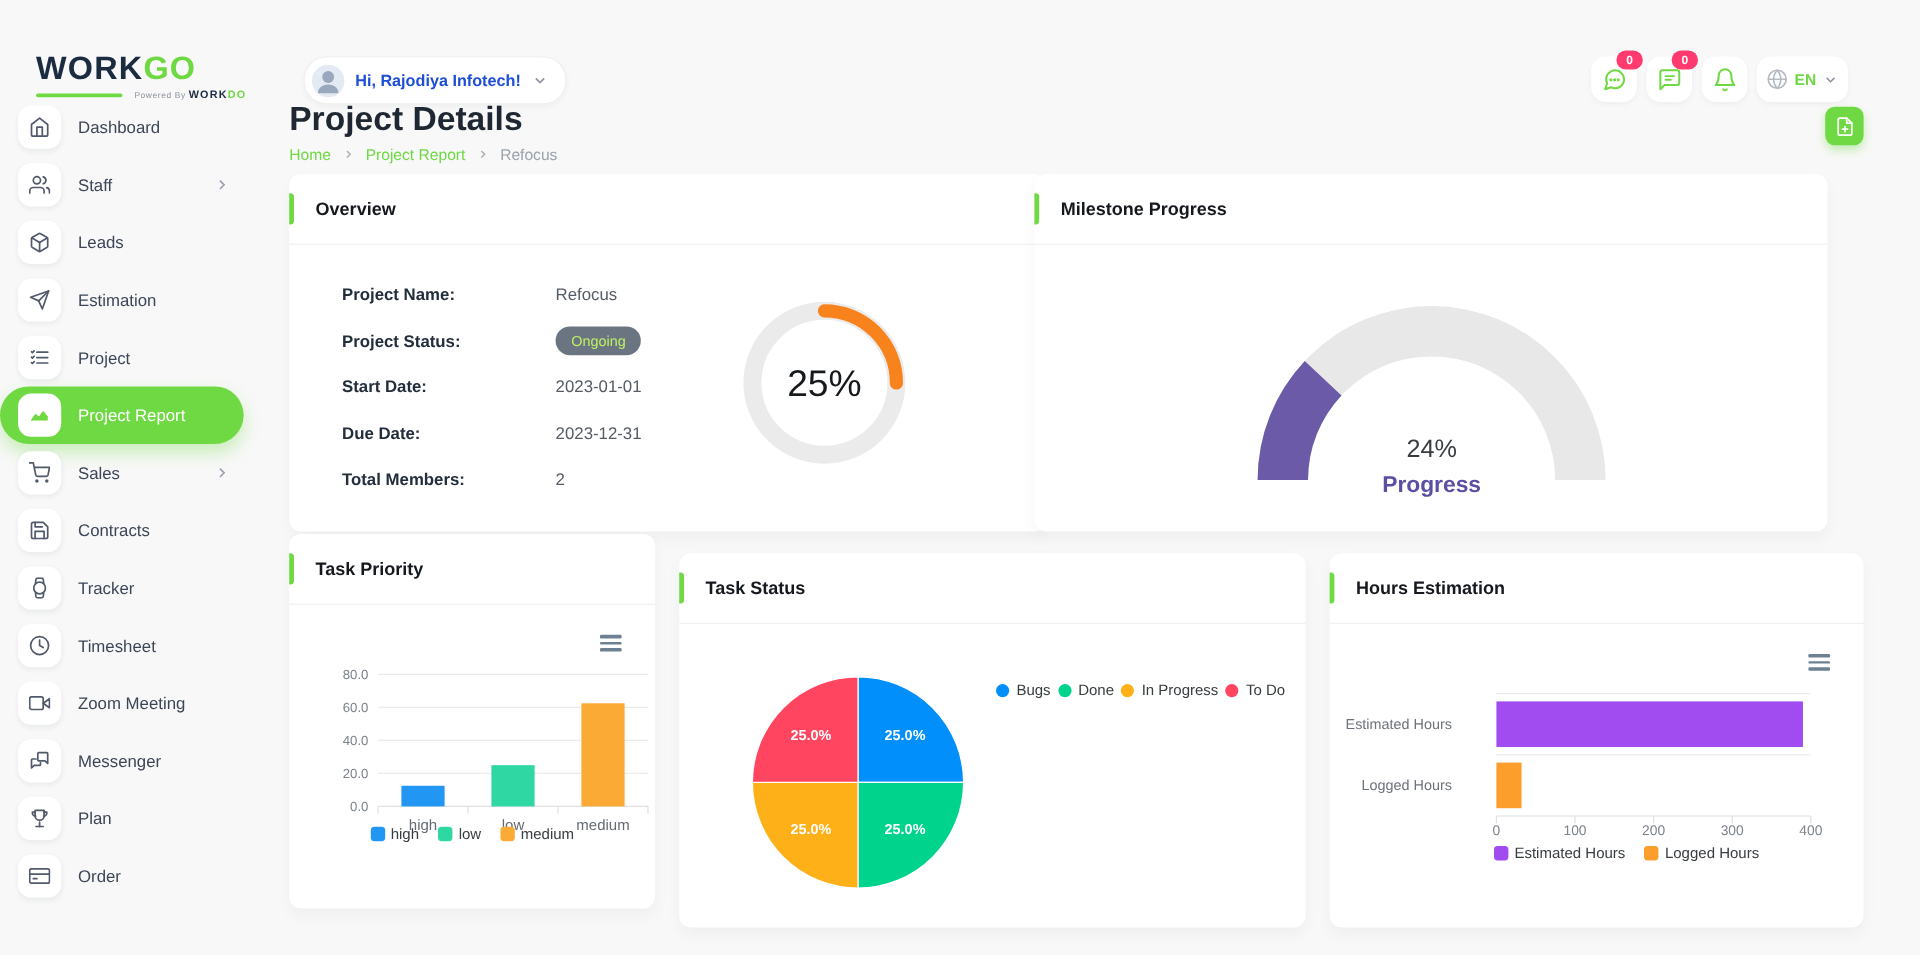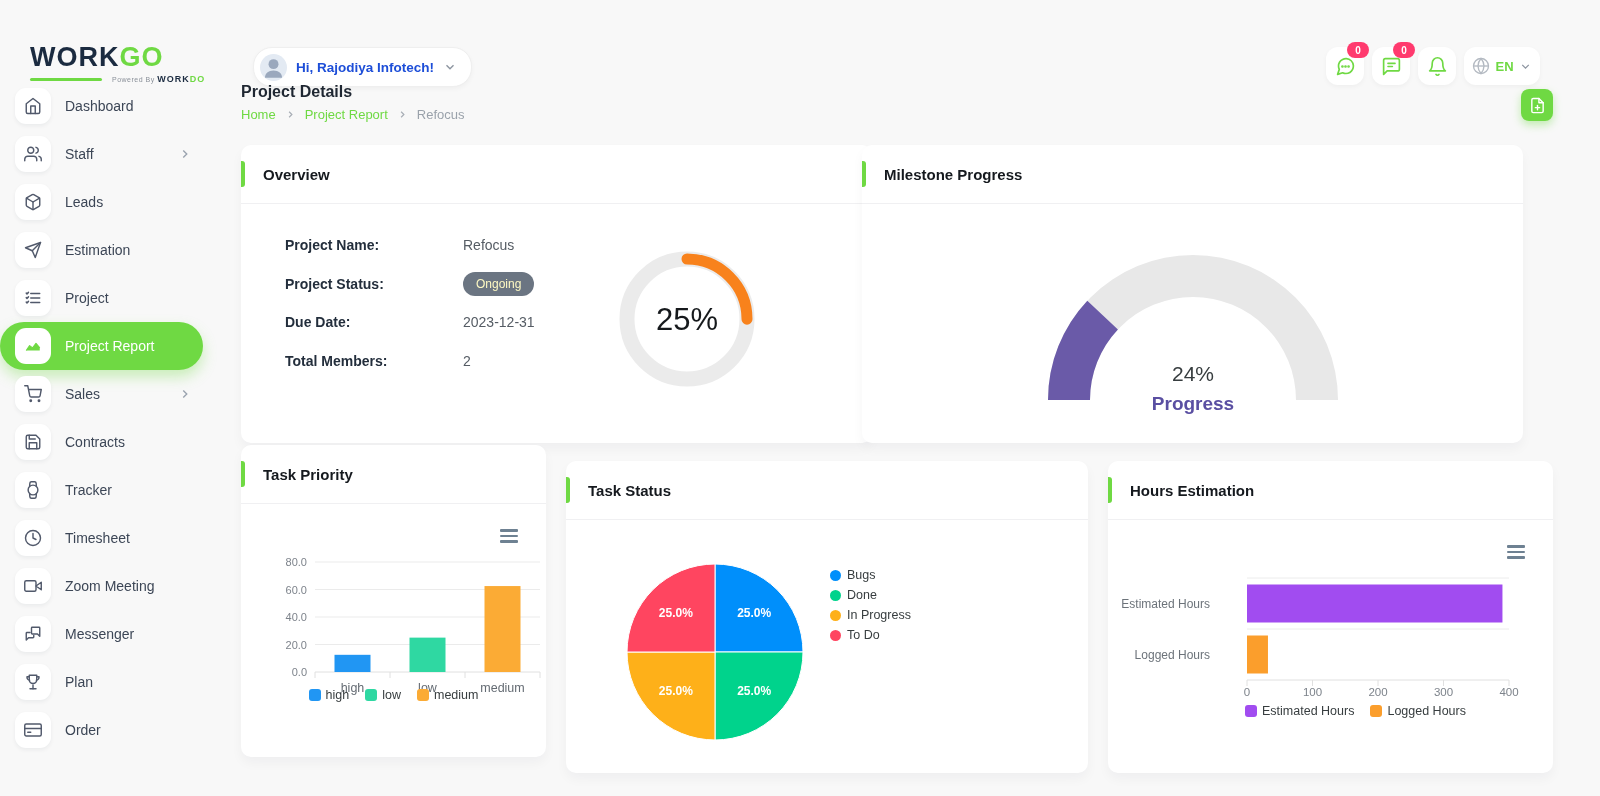--- a/index.html
+++ b/index.html
@@ -38,48 +38,48 @@
   .side-icon{width:36px;height:36px;background:#fff;border-radius:11px;display:flex;align-items:center;
     justify-content:center;box-shadow:0 2px 4px rgba(20,30,50,.06);color:#51596b;flex:0 0 auto;}
   .side-label{font-size:14px;font-weight:400;color:#3c4656;text-align:right;}
   .side-chevron{position:absolute;right:38px;color:#9aa3af;display:flex;}
   .side-item.active{background:#6fd943;border-radius:24px;margin-right:27px;
     box-shadow:0 7px 14px rgba(111,217,67,.35);}
   .side-item.active .side-label{color:#fff;}
   .side-item.active .side-icon{box-shadow:none;color:#6fd943;}
   
   .content{position:absolute;left:241px;top:75px;width:1312px;height:721px;}
-  .page-title{font-size:16px;font-weight:bold;color:#1f2732;margin:8px 0 6px 0;}
+  .page-title{font-size:28px;font-weight:bold;color:#1f2732;margin:8px 0 6px 0;}
   .breadcrumb{display:flex;align-items:center;font-size:13px;gap:9px;}
   .crumb-link{color:#6fd943;text-decoration:none;cursor:pointer;}
   .crumb-sep{color:#a8aeb6;font-size:12px;display:flex;}
   .crumb-current{color:#9aa2ab;}
   .export-btn{position:absolute;right:0;top:14px;width:32px;height:32px;background:#6fd943;border:none;
     border-radius:8px;display:flex;align-items:center;justify-content:center;cursor:pointer;
     box-shadow:0 4px 8px rgba(111,217,67,.4);color:#fff;}
   .card{position:absolute;background:#fff;border-radius:10px;box-shadow:0 6px 12px rgba(20,30,50,.04);}
   .card-head{position:relative;height:58px;border-bottom:1px solid #f0f0f2;display:flex;align-items:center;padding:0 22px;}
   .card-accent{position:absolute;left:0;top:16px;width:4px;height:26px;background:#6fd943;border-radius:0 3px 3px 0;}
   .card-title{font-size:15px;font-weight:bold;color:#15191e;}
   
   .ov-table{position:absolute;left:44px;top:88px;}
   .ov-row{display:flex;align-items:center;height:24px;margin-bottom:14.5px;}
   .ov-label{width:178px;font-size:14px;font-weight:bold;color:#232e3c;}
   .ov-value{font-size:14px;color:#555c64;}
-  .status-badge{display:inline-block;background:#6b7582;color:#fef9c3;border-radius:14px;padding:5px 13px;font-size:12px;}
+  .status-badge{display:inline-block;background:#6b7582;color:#bef264;border-radius:14px;padding:5px 13px;font-size:12px;}
   .donut-wrap{position:absolute;left:371px;top:99px;width:150px;height:150px;}
   
   .gauge-wrap{position:absolute;left:50%;top:97px;transform:translateX(-50%);}
   
   .hamburger{position:absolute;width:18px;height:14px;cursor:pointer;display:flex;flex-direction:column;justify-content:space-between;}
   .hamburger span{display:block;height:2.6px;background:#6e8192;border-radius:1px;}
   .chart-legend{position:absolute;left:0;right:0;display:flex;justify-content:center;align-items:center;gap:16px;}
   .legend-item{display:flex;align-items:center;gap:5px;font-size:12.5px;color:#373d3f;cursor:pointer;}
   .legend-swatch{width:12px;height:12px;border-radius:3px;}
-  .pie-legend{position:absolute;display:flex;flex-direction:column;gap:6px;text-align:right;}
+  .pie-legend{position:absolute;display:flex;gap:6px;text-align:right;}
   .pie-legend .legend-item{gap:6px;}
   .legend-dot{width:11px;height:11px;border-radius:50%;}
   svg text{font-family:"Liberation Sans","DejaVu Sans",sans-serif;}
 </style>
 </head>
 <body>
 
 <div class="topbar">
   <div class="logo">
     <div class="logo-main"><span>WORK</span><span class="accent">GO</span></div>
@@ -341,20 +341,24 @@
       <span class="card-title">Overview</span>
     </div>
     <div class="ov-table">
       <div class="ov-row">
         <span class="ov-label">Project Name:</span>
         <span class="ov-value">Refocus</span>
       </div>
       <div class="ov-row">
         <span class="ov-label">Project Status:</span>
         <span class="status-badge">Ongoing</span>
+      </div>
+      <div class="ov-row">
+        <span class="ov-label">Start Date:</span>
+        <span class="ov-value">2023-01-01</span>
       </div>
       <div class="ov-row">
         <span class="ov-label">Due Date:</span>
         <span class="ov-value">2023-12-31</span>
       </div>
       <div class="ov-row">
         <span class="ov-label">Total Members:</span>
         <span class="ov-value">2</span>
       </div>
     </div>

